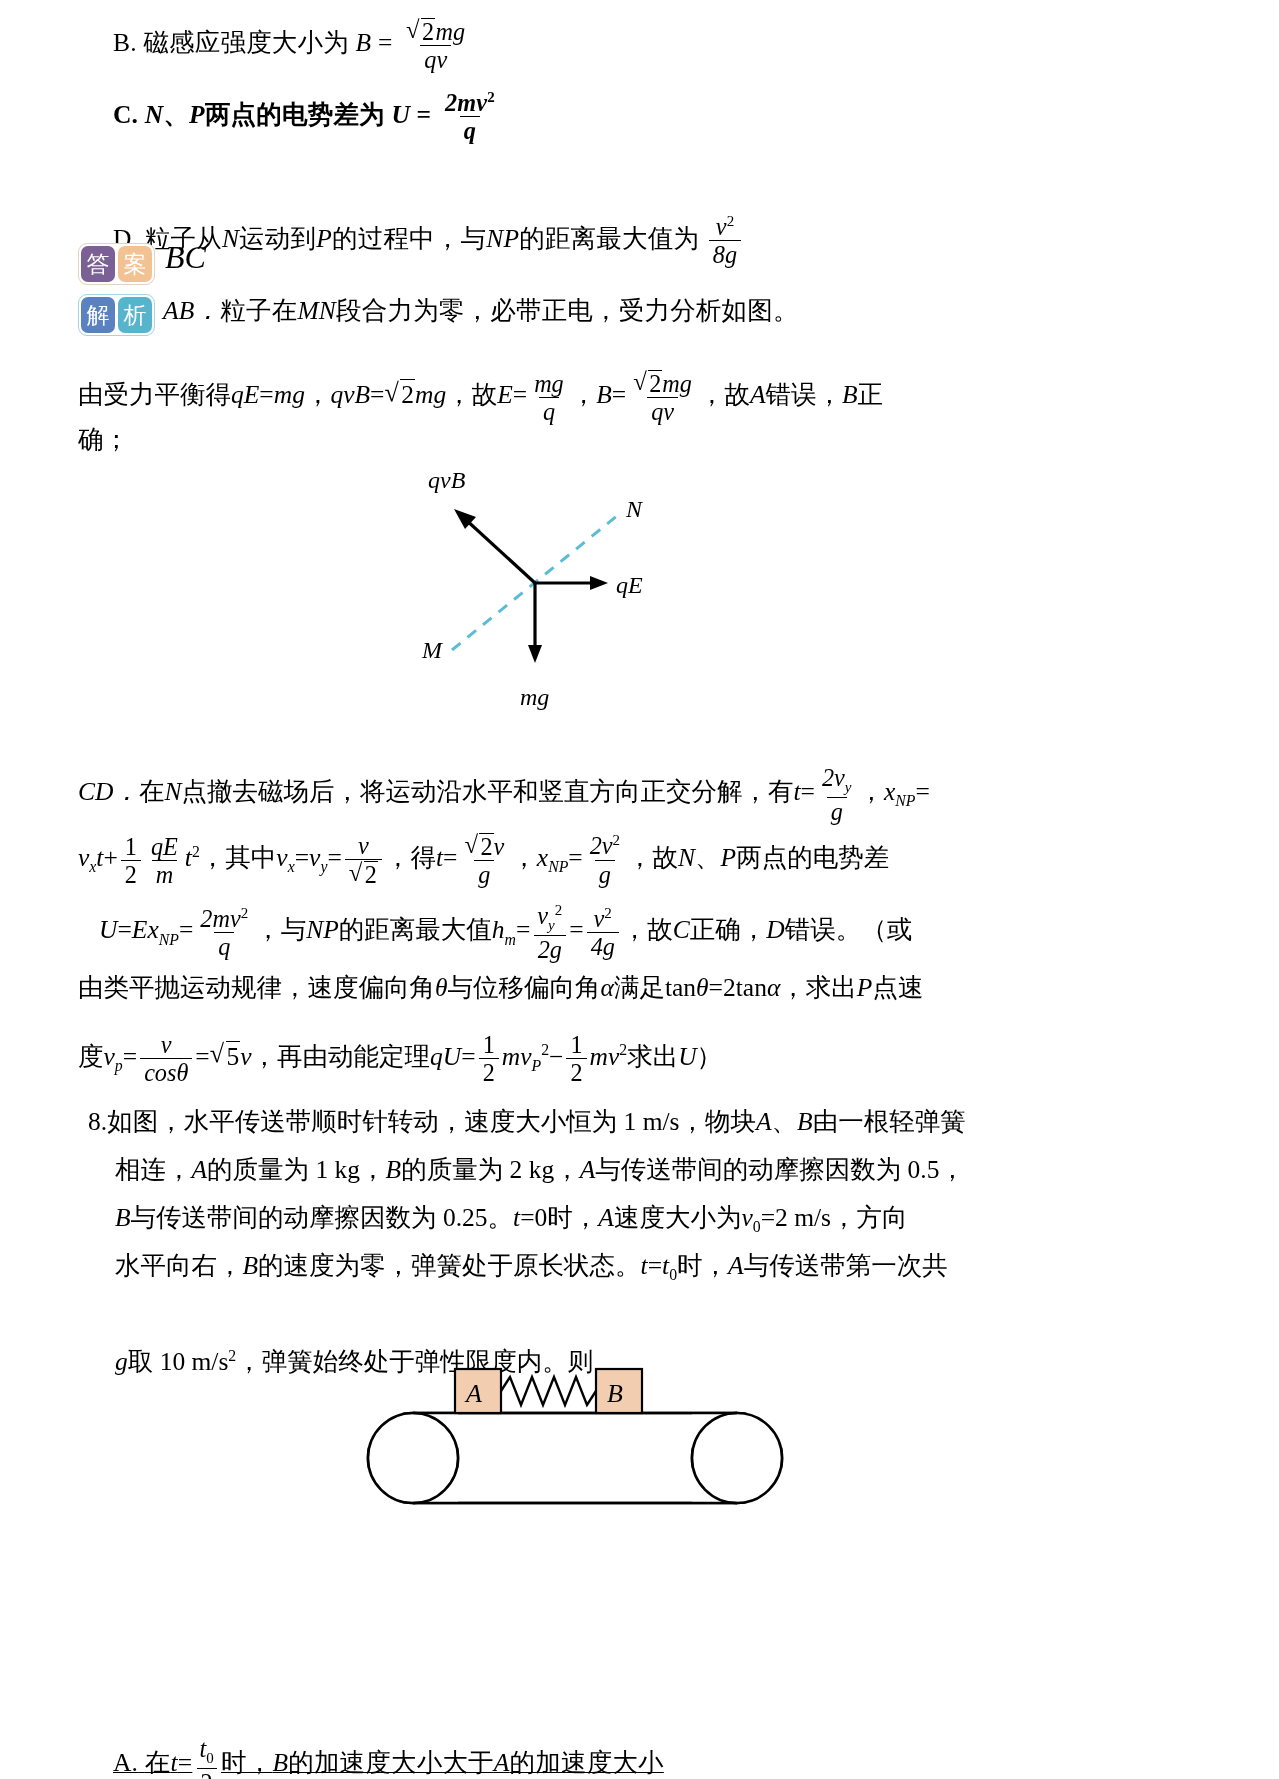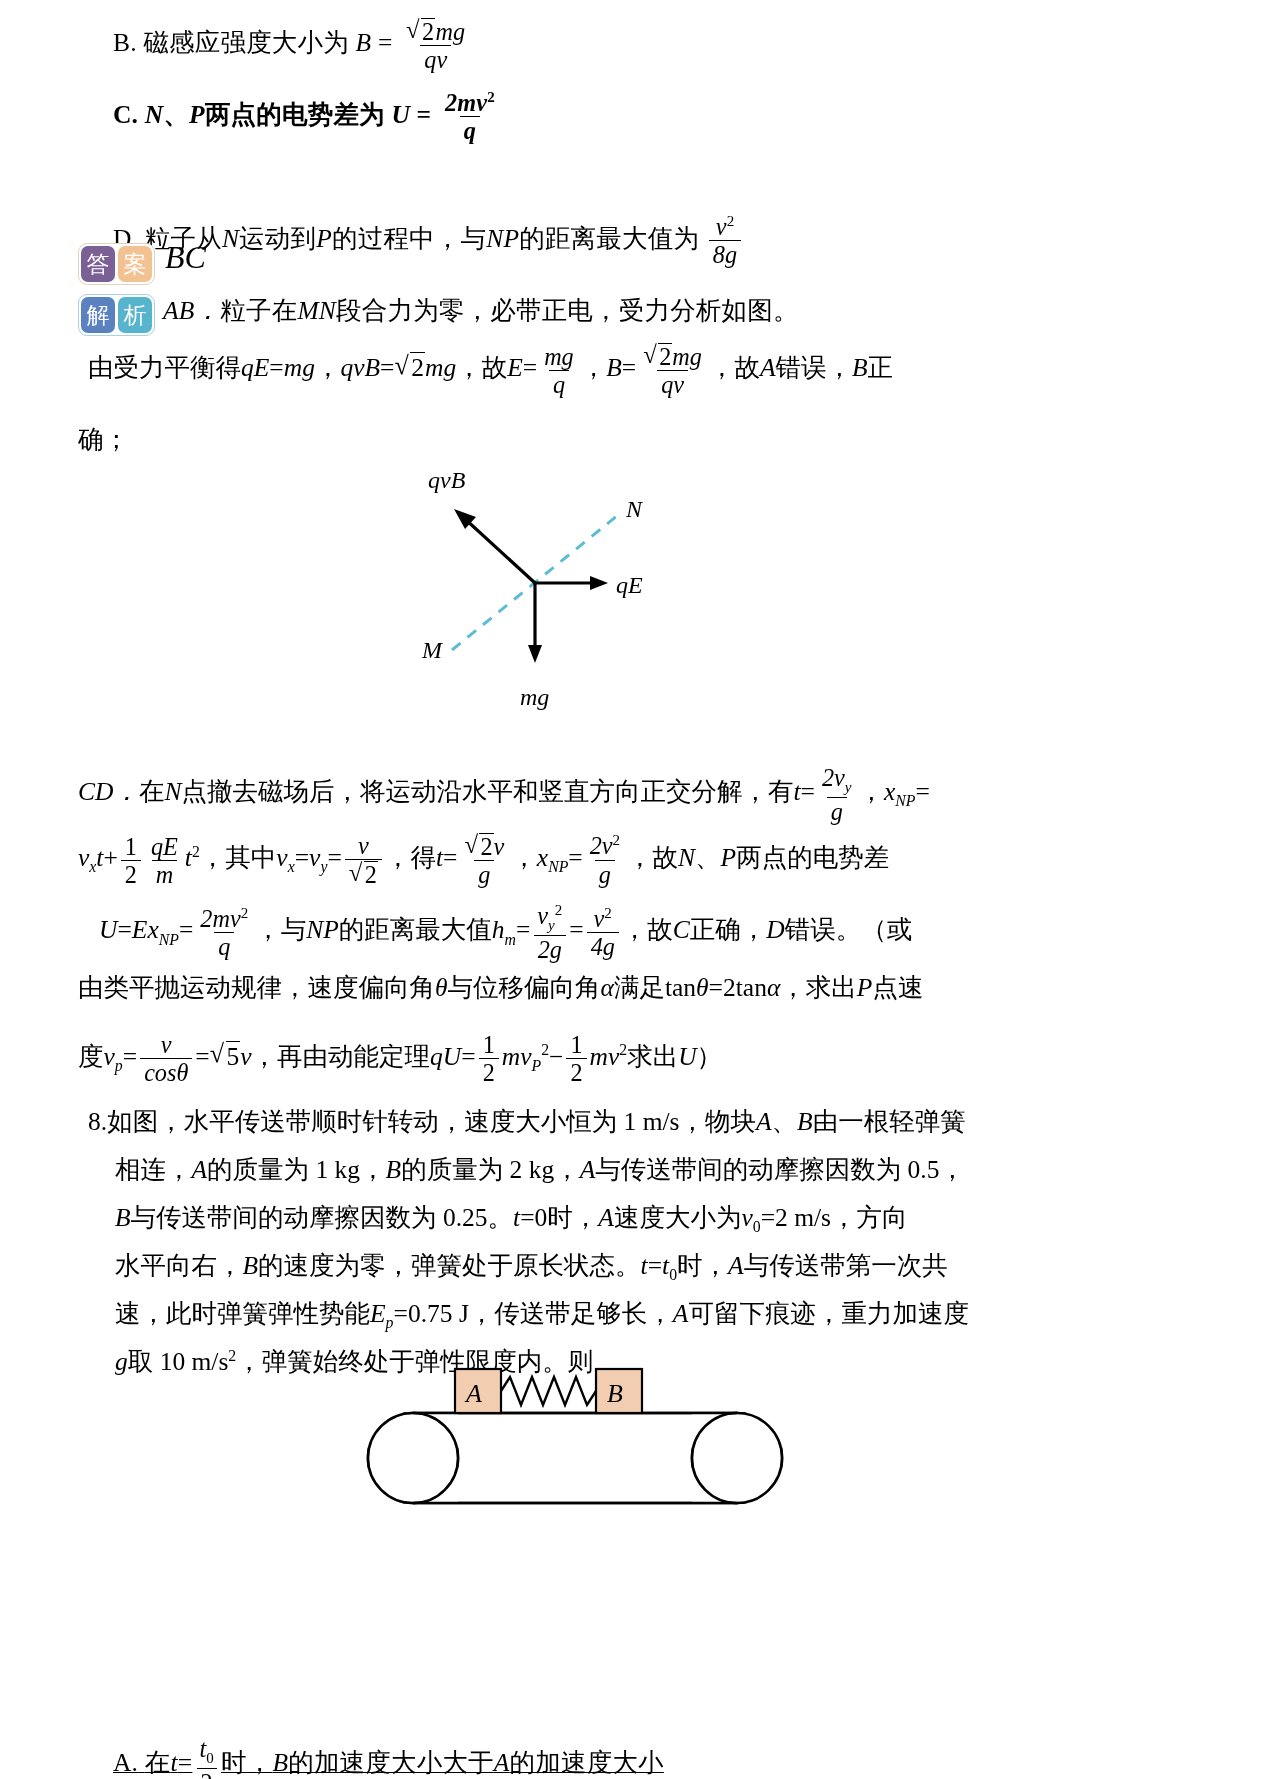--- a/index.html
+++ b/index.html
@@ -106,21 +106,21 @@
   <div class="opt" style="left:78px;top:294px;">
     <span class="badge exp">
       <span class="cell c1">解</span>
       <span class="cell c2">析</span>
     </span>
     <span class="line" style="margin-left:4px;">
       <span class="mi">AB．</span><span>粒子在</span><span class="mi">MN</span><span>段合力为零，必带正电，受力分析如图。</span>
     </span>
   </div>
 
-  <div class="para" style="left:78px;top:343px;margin-left:10px;">
+  <div class="para" style="left:78px;top:370px;">
     <span>由受力平衡得</span><span class="mi">qE</span><span>=</span><span class="mi">mg</span><span>，</span><span class="mi">qvB</span><span>=</span><span class="sqrt"><span class="rad mn">2</span></span><span class="mi">mg</span><span>，故</span><span class="mi">E</span><span>=</span><span class="frac">
         <span class="num mi">mg</span>
         <span class="den mi">q</span>
       </span><span>，</span><span class="mi">B</span><span>=</span><span class="frac">
         <span class="num"><span class="sqrt"><span class="rad mn">2</span></span><span class="mi">mg</span></span>
         <span class="den mi">qv</span>
       </span><span>，故</span><span class="mi">A</span><span>错误，</span><span class="mi">B</span><span>正</span>
   </div>
 
   <div class="para" style="left:78px;top:422px;">
@@ -213,23 +213,20 @@
   </div>
 
   <div class="para" style="left:115px;top:1200px;">
     <span class="mi">B</span><span>与传送带间的动摩擦因数为 0.25。</span><span class="mi">t</span><span>=</span><span class="mn">0</span><span>时，</span><span class="mi">A</span><span>速度大小为</span><span class="mi">v</span><sub class="rm">0</sub><span>=</span><span>2 m/s，方向</span>
   </div>
 
   <div class="para" style="left:115px;top:1248px;">
     <span>水平向右，</span><span class="mi">B</span><span>的速度为零，弹簧处于原长状态。</span><span class="mi">t</span><span>=</span><span class="mi">t</span><sub class="rm">0</sub><span>时，</span><span class="mi">A</span><span>与传送带第一次共</span>
   </div>
 
-  <div class="para" style="left:115px;top:1296px;">
-    <span>速，此时弹簧弹性势能</span><span class="mi">E</span><sub>p</sub><span>=</span><span>0.75 J，传送带足够长，</span><span class="mi">A</span><span>可留下痕迹，重力加速度</span>
-  </div>
 
   <div class="para" style="left:115px;top:1344px;text-align:right;">
     <span class="mi">g</span><span>取 10 m/s</span><sup class="up">2</sup><span>，弹簧始终处于弹性限度内。则</span>
   </div>
 
   <div class="beltfig">
     <svg width="520" height="160" viewBox="0 0 520 160">
 
       <circle cx="68" cy="103" r="45" fill="none" stroke="#000" stroke-width="2.6"></circle>
       <circle cx="392" cy="103" r="45" fill="none" stroke="#000" stroke-width="2.6"></circle>

